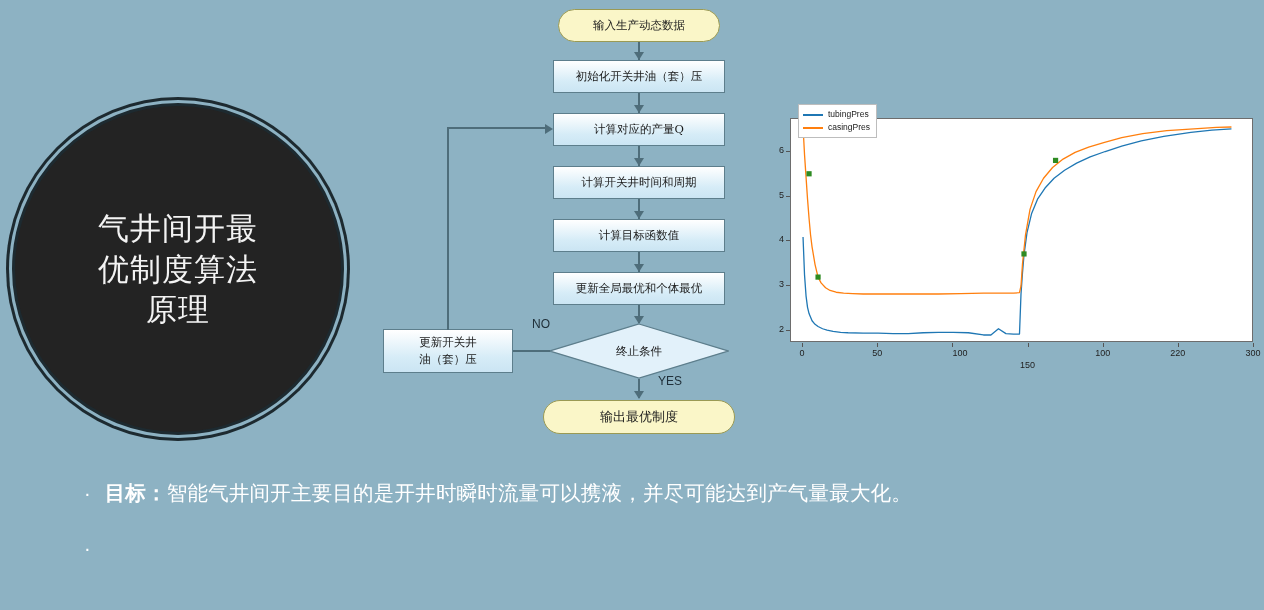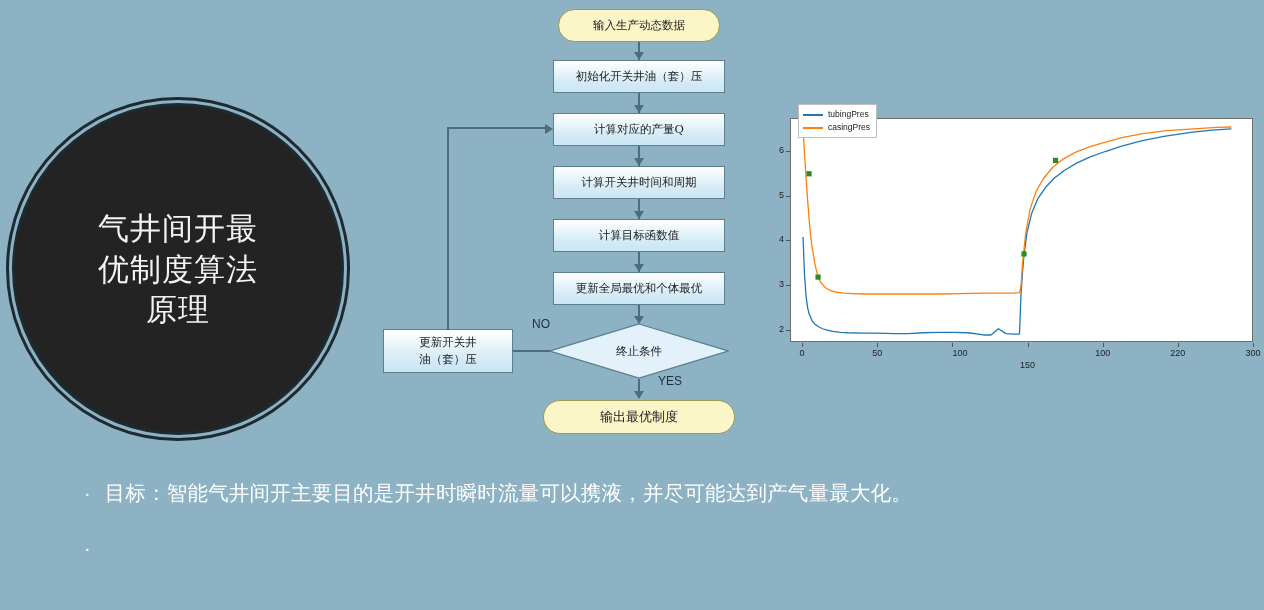--- a/index.html
+++ b/index.html
@@ -156,21 +156,21 @@
   .bullet-dot {
     font-size: 20px; line-height: 1;
     margin-right: 14px; color: #ffffff;
   }
   .bullet-text {
     font-size: 20.5px;
     line-height: 1.25;
     color: #ffffff;
     letter-spacing: 0.2px;
   }
-  .bullet-lead { font-weight: normal; }
+  .bullet-lead { font-weight: bold; }
 </style>
 </head>
 <body>
 
 <div id="slide">
 
   <div id="circle-badge">
     <div id="circle-title">气井间开最
 优制度算法
 原理</div>

